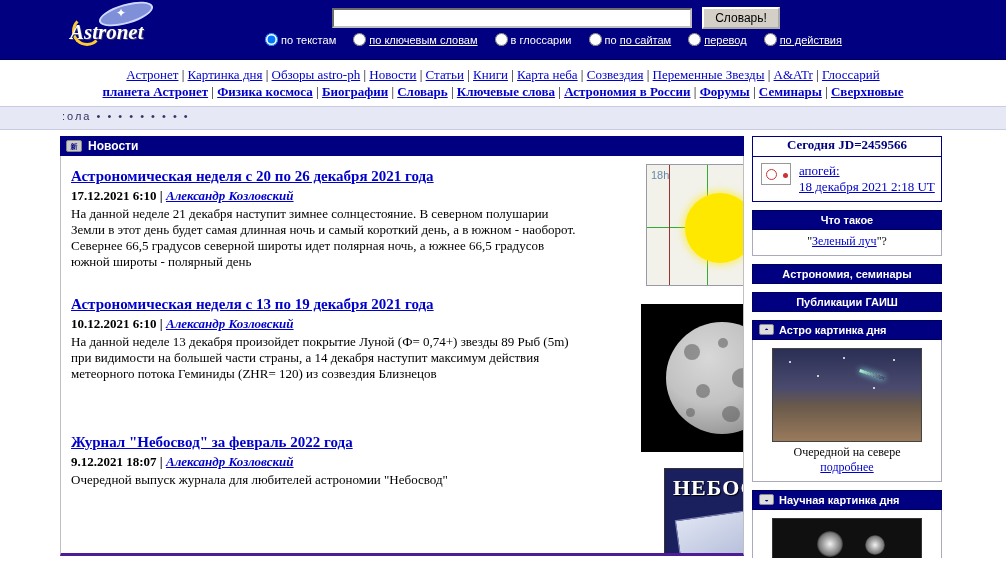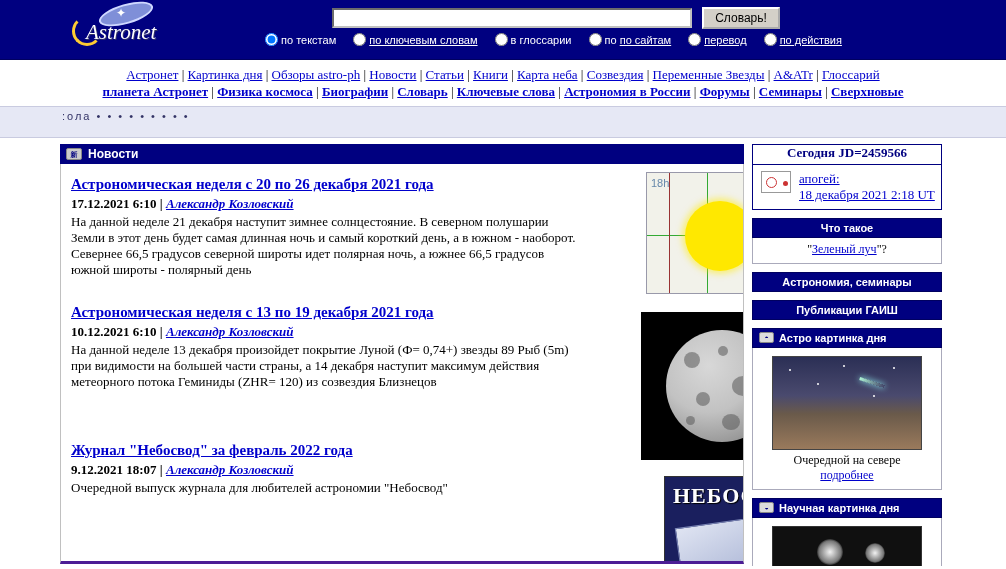--- a/index.html
+++ b/index.html
@@ -37,26 +37,26 @@
   }
   .logo-star {
     position: absolute;
     left: 46px; top: 5px;
     color: #ffffff;
     font-size: 12px;
     line-height: 12px;
   }
   .logo-text {
     position: absolute;
-    left: 16px; top: 18px;
+    left: 0; top: 18px;
     color: #ffffff;
     font-family: "Liberation Serif", serif;
     font-size: 21px;
     font-style: italic;
-    font-weight: normal;
+    font-weight: bold;
     letter-spacing: 0px;
     text-shadow: 1px 1px 0 #333366;
   }
   .logo-arc {
     position: absolute;
     left: 2px; top: 14px;
     width: 30px; height: 30px;
     border: 3px solid #ffcc33;
     border-right-color: transparent;
     border-top-color: transparent;
@@ -106,21 +106,21 @@
     line-height: 17px;
     border-bottom: 1px solid #ffffff;
   }
   .navbar a { color: #0000cc; }
   .navbar .sep { color: #000000; }
   .navbar .bold a { font-weight: bold; }
 
   
   .crumb {
     background: #e6e8f5;
-    height: 32px;
+    height: 24px;
     border-top: 1px solid #c9cbe0;
     border-bottom: 1px solid #c9cbe0;
     font-family: "Liberation Sans", sans-serif;
     font-size: 11px;
     color: #333366;
     padding: 3px 0 0 62px;
     letter-spacing: 2px;
   }
 
   

